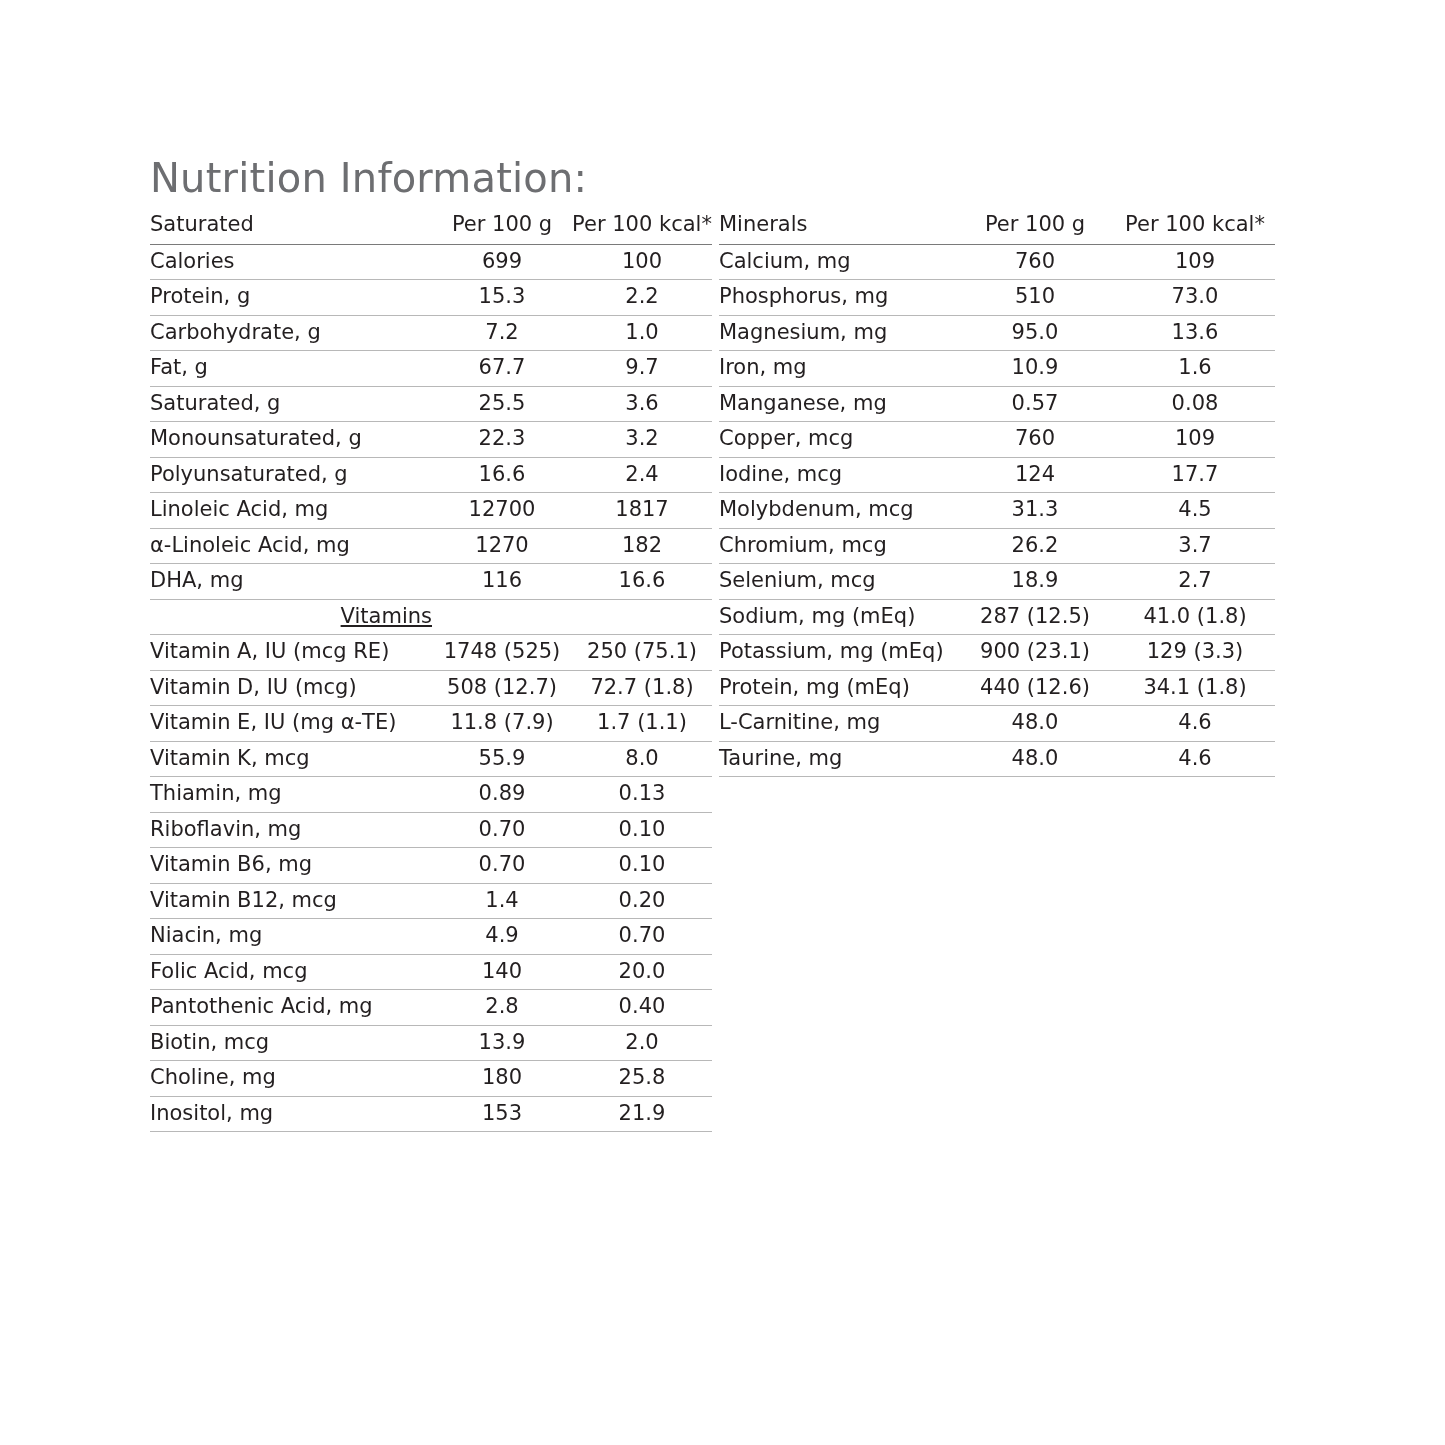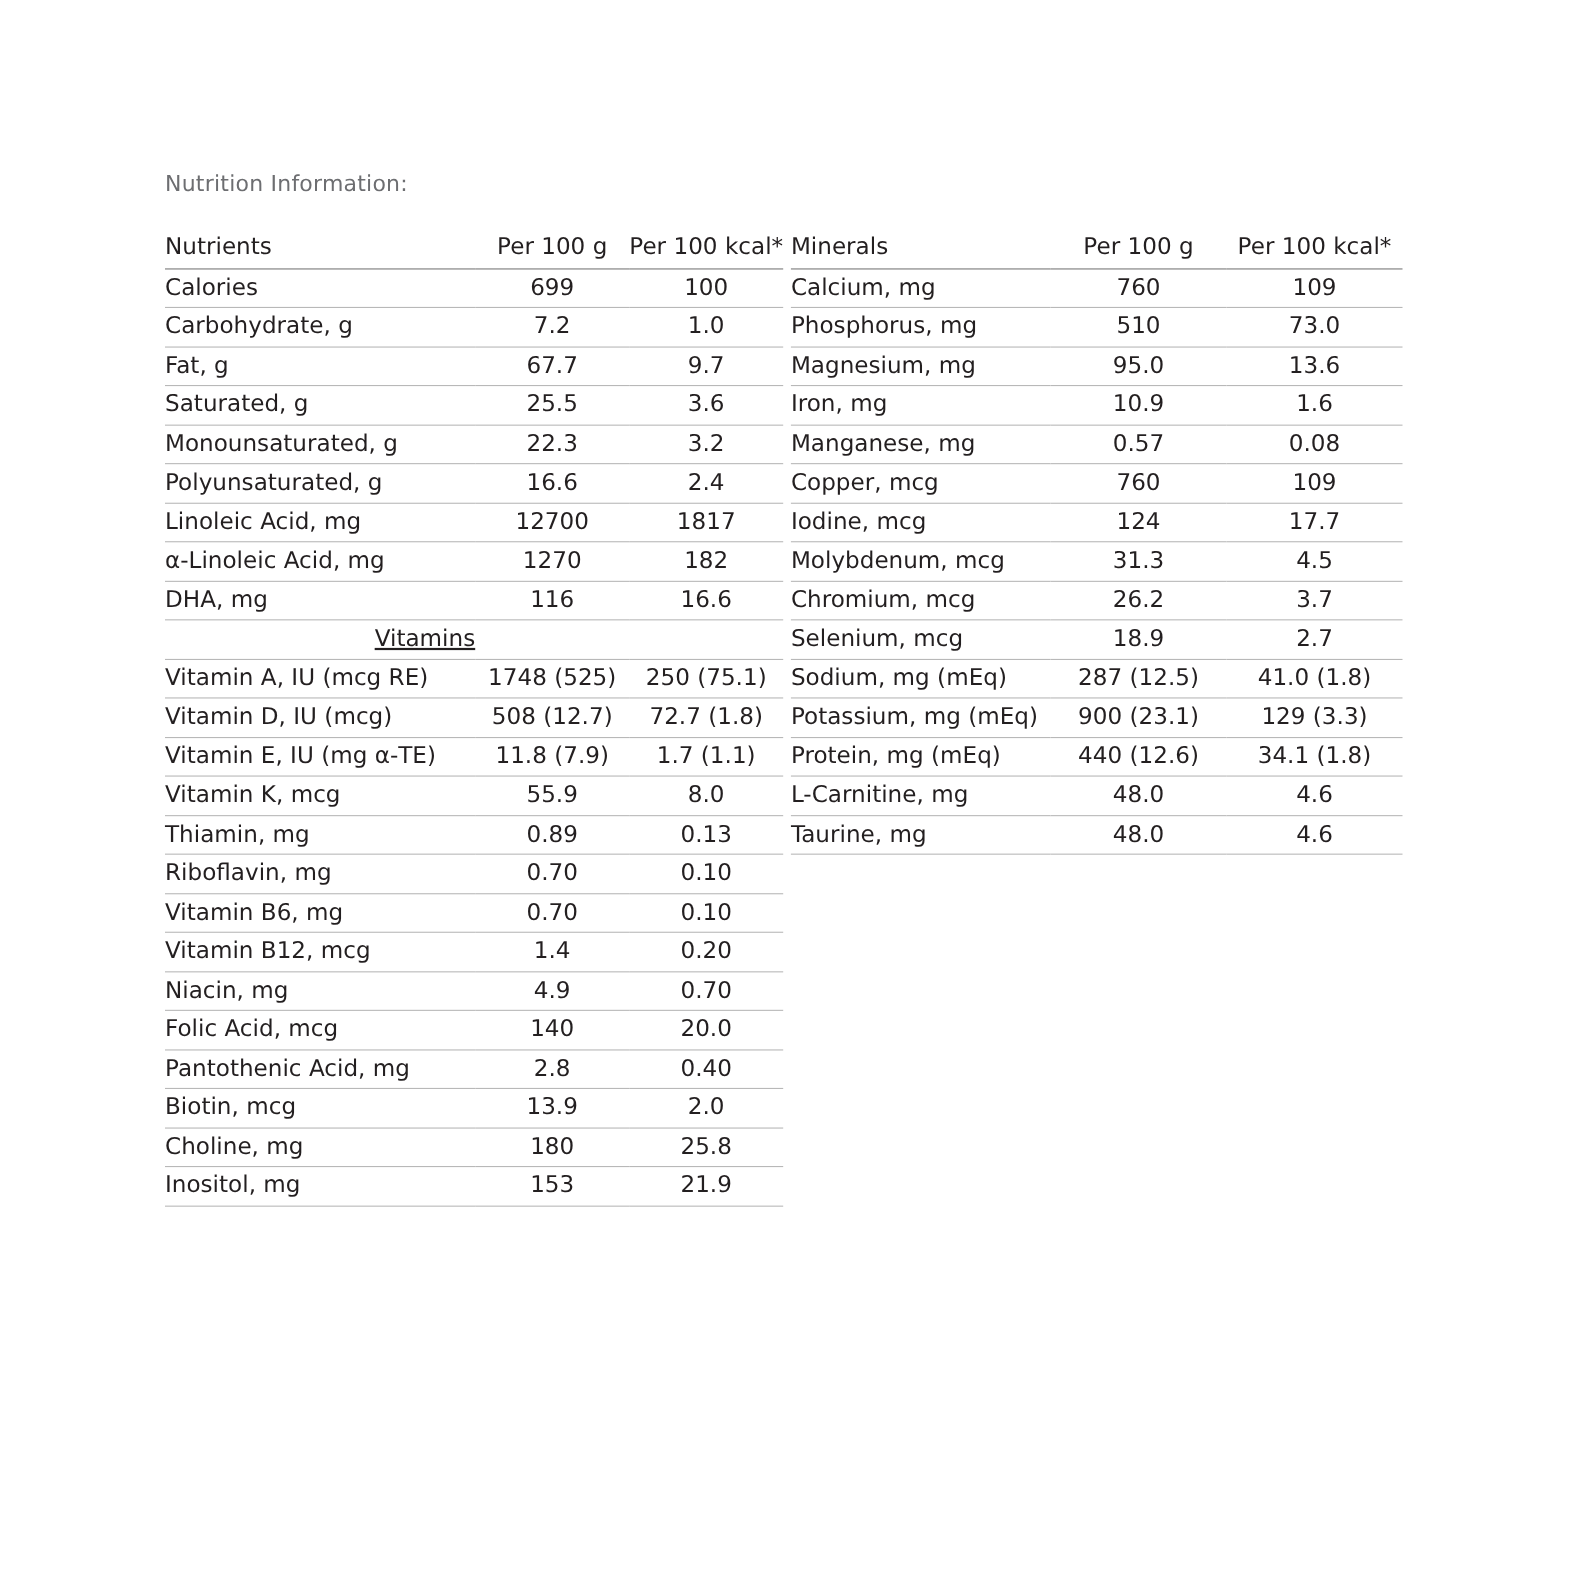--- a/index.html
+++ b/index.html
@@ -17,21 +17,21 @@
   .page {
     position: relative;
     width: 1445px;
     height: 1445px;
     box-sizing: border-box;
   }
   .title {
     position: absolute;
     left: 150px;
     top: 155px;
-    font-size: 20px;
+    font-size: 40px;
     color: #6d6e71;
     font-family: "DejaVu Sans", sans-serif;
     letter-spacing: 0.2px;
   }
   .col {
     position: absolute;
     top: 208px;
   }
   .col-left { left: 150px; width: 562px; }
   .col-right { left: 719px; width: 556px; }
@@ -79,28 +79,33 @@
 <body>
 
 <div class="page">
 
   <div class="title">Nutrition Information:</div>
 
   <div class="col col-left">
     <table class="nut">
       <tbody id="left-body">
           <tr class="head">
-            <td class="c0">Nutrients</td>
+            <td class="c0">Saturated</td>
             <td class="c1">Per 100 g</td>
             <td class="c2">Per 100 kcal*</td>
           </tr>
           <tr>
             <td class="c0">Calories</td>
             <td class="c1 nowrap">699</td>
             <td class="c2 nowrap">100</td>
+          </tr>
+          <tr>
+            <td class="c0">Protein, g</td>
+            <td class="c1 nowrap">15.3</td>
+            <td class="c2 nowrap">2.2</td>
           </tr>
           <tr>
             <td class="c0">Carbohydrate, g</td>
             <td class="c1 nowrap">7.2</td>
             <td class="c2 nowrap">1.0</td>
           </tr>
           <tr>
             <td class="c0">Fat, g</td>
             <td class="c1 nowrap">67.7</td>
             <td class="c2 nowrap">9.7</td>

